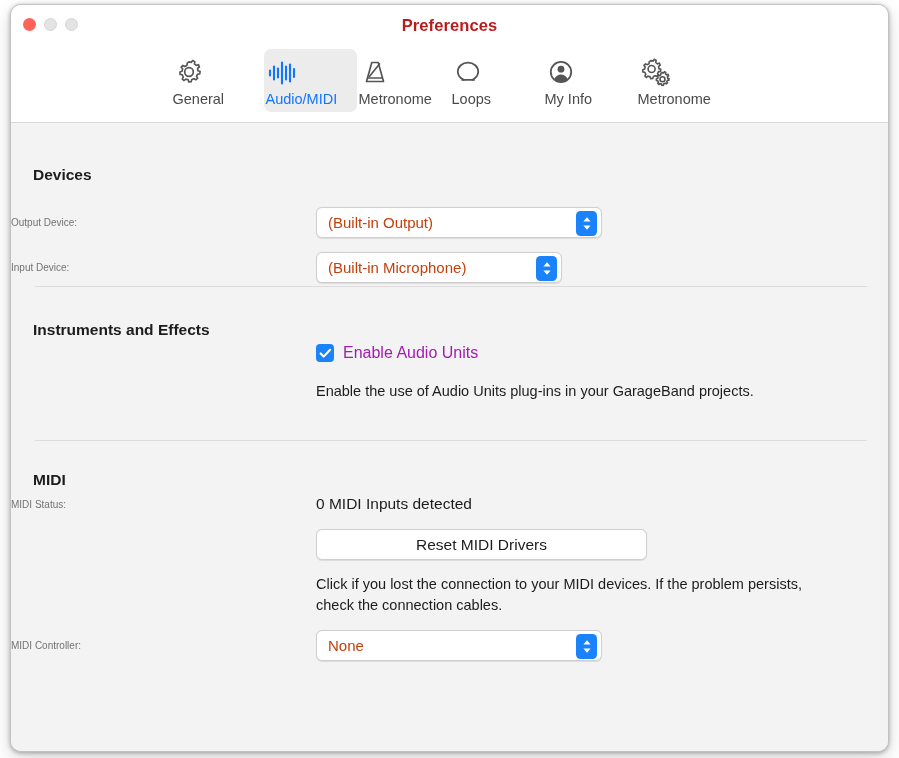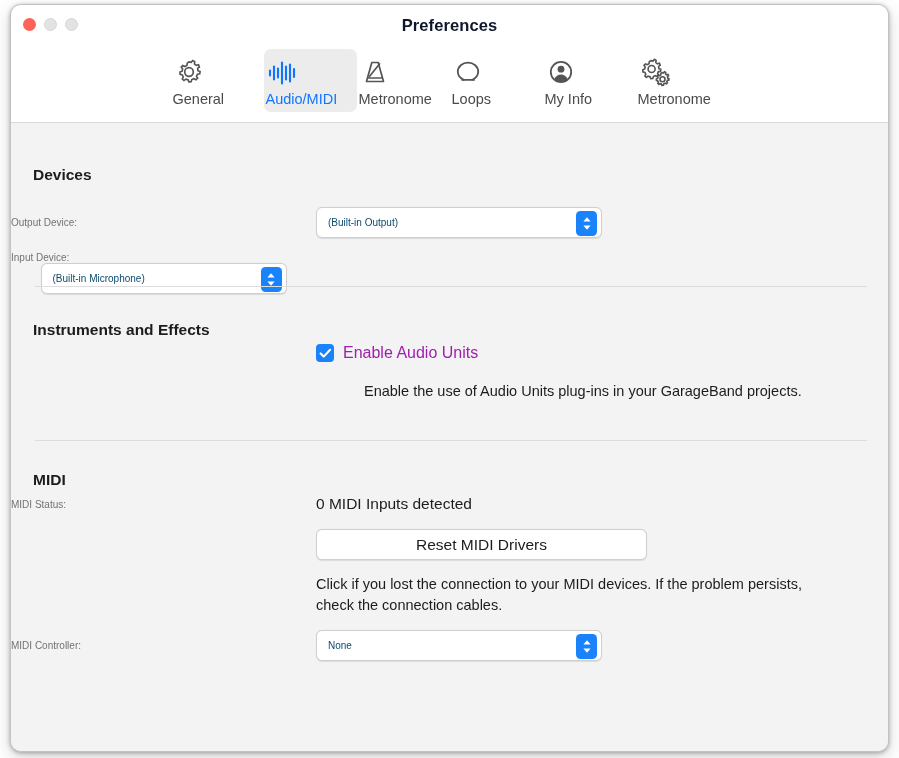--- a/index.html
+++ b/index.html
@@ -48,21 +48,21 @@
   .tl-min    { background: #e3e3e3; border: 0.5px solid #d6d6d6; }
   .tl-zoom   { background: #e3e3e3; border: 0.5px solid #d6d6d6; }
 
   .win-title {
     position: absolute;
     top: 11px;
     left: 0; right: 0;
     text-align: center;
     font-size: 16.5px;
     font-weight: bold;
-    color: #0f172a;
+    color: #b91c1c;
     letter-spacing: 0.1px;
   }
 
   .toolbar {
     position: absolute;
     top: 44px;
     left: 0; right: 0;
     display: flex;
     justify-content: center;
     align-items: flex-start;
@@ -137,22 +137,22 @@
     background: #ffffff;
     border: 0.5px solid #cfcfcf;
     border-radius: 6px;
     box-shadow: 0 0.5px 1px rgba(0,0,0,0.10);
     display: flex;
     align-items: center;
     padding-left: 11px;
     cursor: default;
   }
   .popup-value {
-    font-size: 10px;
-    color: #0c4a6e;
+    font-size: 15px;
+    color: #c2410c;
     white-space: nowrap;
   }
   .popup-arrows {
     position: absolute;
     right: 4px;
     top: 3px;
     width: 21px;
     height: 25px;
     border-radius: 4.5px;
     background: #1a82fb;
@@ -322,21 +322,21 @@
         <span class="popup-value">(Built-in Output)</span>
         <span class="popup-arrows">
           <svg width="10" height="15" viewBox="0 0 10 15">
             <path d="M5 1.2 L8.6 5.6 L1.4 5.6 Z" fill="#ffffff"></path>
             <path d="M5 13.8 L1.4 9.4 L8.6 9.4 Z" fill="#ffffff"></path>
           </svg>
         </span>
       </div>
     </div>
 
-    <div class="row" style="top:129px; left:0;flex-direction:column;">
+    <div class="row" style="top:129px; left:0;">
       <div class="field-label" style="width:295px;">Input Device:</div>
       <div class="popup" style="margin-left:10px; width:246px;">
         <span class="popup-value">(Built-in Microphone)</span>
         <span class="popup-arrows">
           <svg width="10" height="15" viewBox="0 0 10 15">
             <path d="M5 1.2 L8.6 5.6 L1.4 5.6 Z" fill="#ffffff"></path>
             <path d="M5 13.8 L1.4 9.4 L8.6 9.4 Z" fill="#ffffff"></path>
           </svg>
         </span>
       </div>
@@ -348,21 +348,21 @@
 
     <div class="checkbox-row" style="top:221px; left:305px;">
       <span class="checkbox">
         <svg width="13" height="11" viewBox="0 0 13 11">
           <path d="M1.6 5.4 L4.7 8.6 L11.1 1.8" fill="none" stroke="#ffffff" stroke-width="2.1" stroke-linecap="round" stroke-linejoin="round"></path>
         </svg>
       </span>
       <span class="checkbox-label">Enable Audio Units</span>
     </div>
 
-    <div class="help-text" style="top:258px; left:305px;margin-left:48px;">Enable the use of Audio Units plug-ins in your GarageBand projects.</div>
+    <div class="help-text" style="top:258px; left:305px;">Enable the use of Audio Units plug-ins in your GarageBand projects.</div>
 
     <div class="hr" style="top:317px;"></div>
 
     <div class="section-title" style="top:348px;">MIDI</div>
 
     <div class="row" style="top:372px; left:0;">
       <div class="field-label" style="width:295px;">MIDI Status:</div>
       <div class="status-value" style="margin-left:10px;">0 MIDI Inputs detected</div>
     </div>
 

